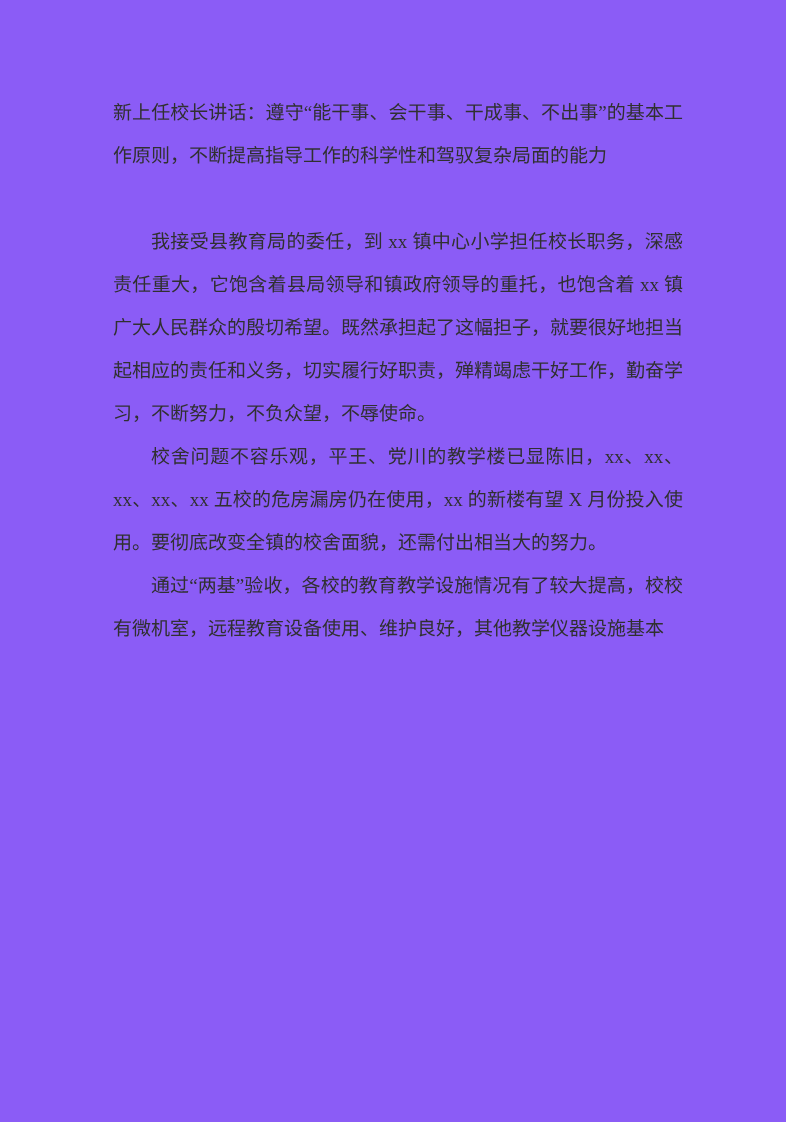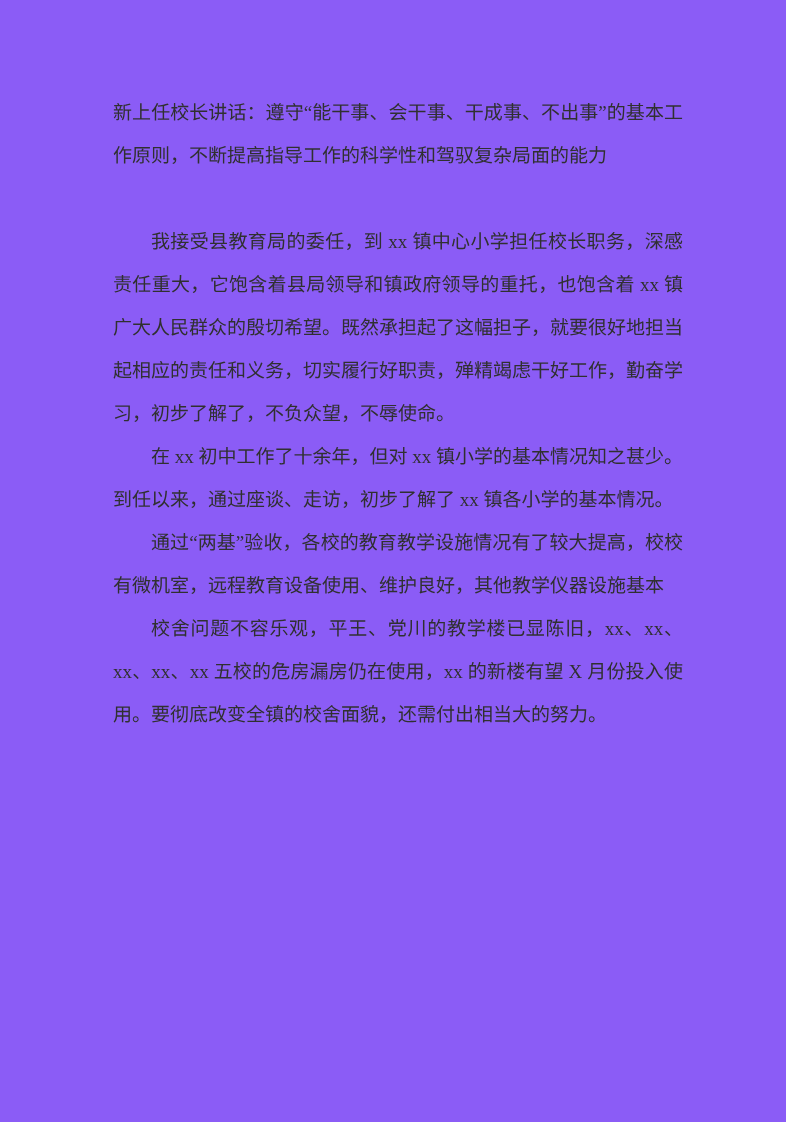--- a/index.html
+++ b/index.html
@@ -43,18 +43,17 @@
     text-indent: 2em;
   }
 </style>
 </head>
 <body>
 
 <div class="page">
   <div class="doc-body">
     <p class="doc-title">新上任校长讲话：遵守“能干事、会干事、干成事、不出事”的基本工作原则，不断提高指导工作的科学性和驾驭复杂局面的能力</p>
     <div class="blank-line"></div>
-    <p class="para">我接受县教育局的委任，到 xx 镇中心小学担任校长职务，深感责任重大，它饱含着县局领导和镇政府领导的重托，也饱含着 xx 镇广大人民群众的殷切希望。既然承担起了这幅担子，就要很好地担当起相应的责任和义务，切实履行好职责，殚精竭虑干好工作，勤奋学习，初步了解了，不负众望，不辱使命。</p>
-    <p class="para">在 xx 初中工作了十余年，但对 xx 镇小学的基本情况知之甚少。到任以来，通过座谈、走访，初步了解了 xx 镇各小学的基本情况。</p>
+    <p class="para">我接受县教育局的委任，到 xx 镇中心小学担任校长职务，深感责任重大，它饱含着县局领导和镇政府领导的重托，也饱含着 xx 镇广大人民群众的殷切希望。既然承担起了这幅担子，就要很好地担当起相应的责任和义务，切实履行好职责，殚精竭虑干好工作，勤奋学习，不断努力，不负众望，不辱使命。</p>
+    <p class="para">校舍问题不容乐观，平王、党川的教学楼已显陈旧，xx、xx、xx、xx、xx 五校的危房漏房仍在使用，xx 的新楼有望 X 月份投入使用。要彻底改变全镇的校舍面貌，还需付出相当大的努力。</p>
     <p class="para">通过“两基”验收，各校的教育教学设施情况有了较大提高，校校有微机室，远程教育设备使用、维护良好，其他教学仪器设施基本</p>
-    <p class="para">校舍问题不容乐观，平王、党川的教学楼已显陈旧，xx、xx、xx、xx、xx 五校的危房漏房仍在使用，xx 的新楼有望 X 月份投入使用。要彻底改变全镇的校舍面貌，还需付出相当大的努力。</p>
   </div>
 </div>
 
 </body></html>

